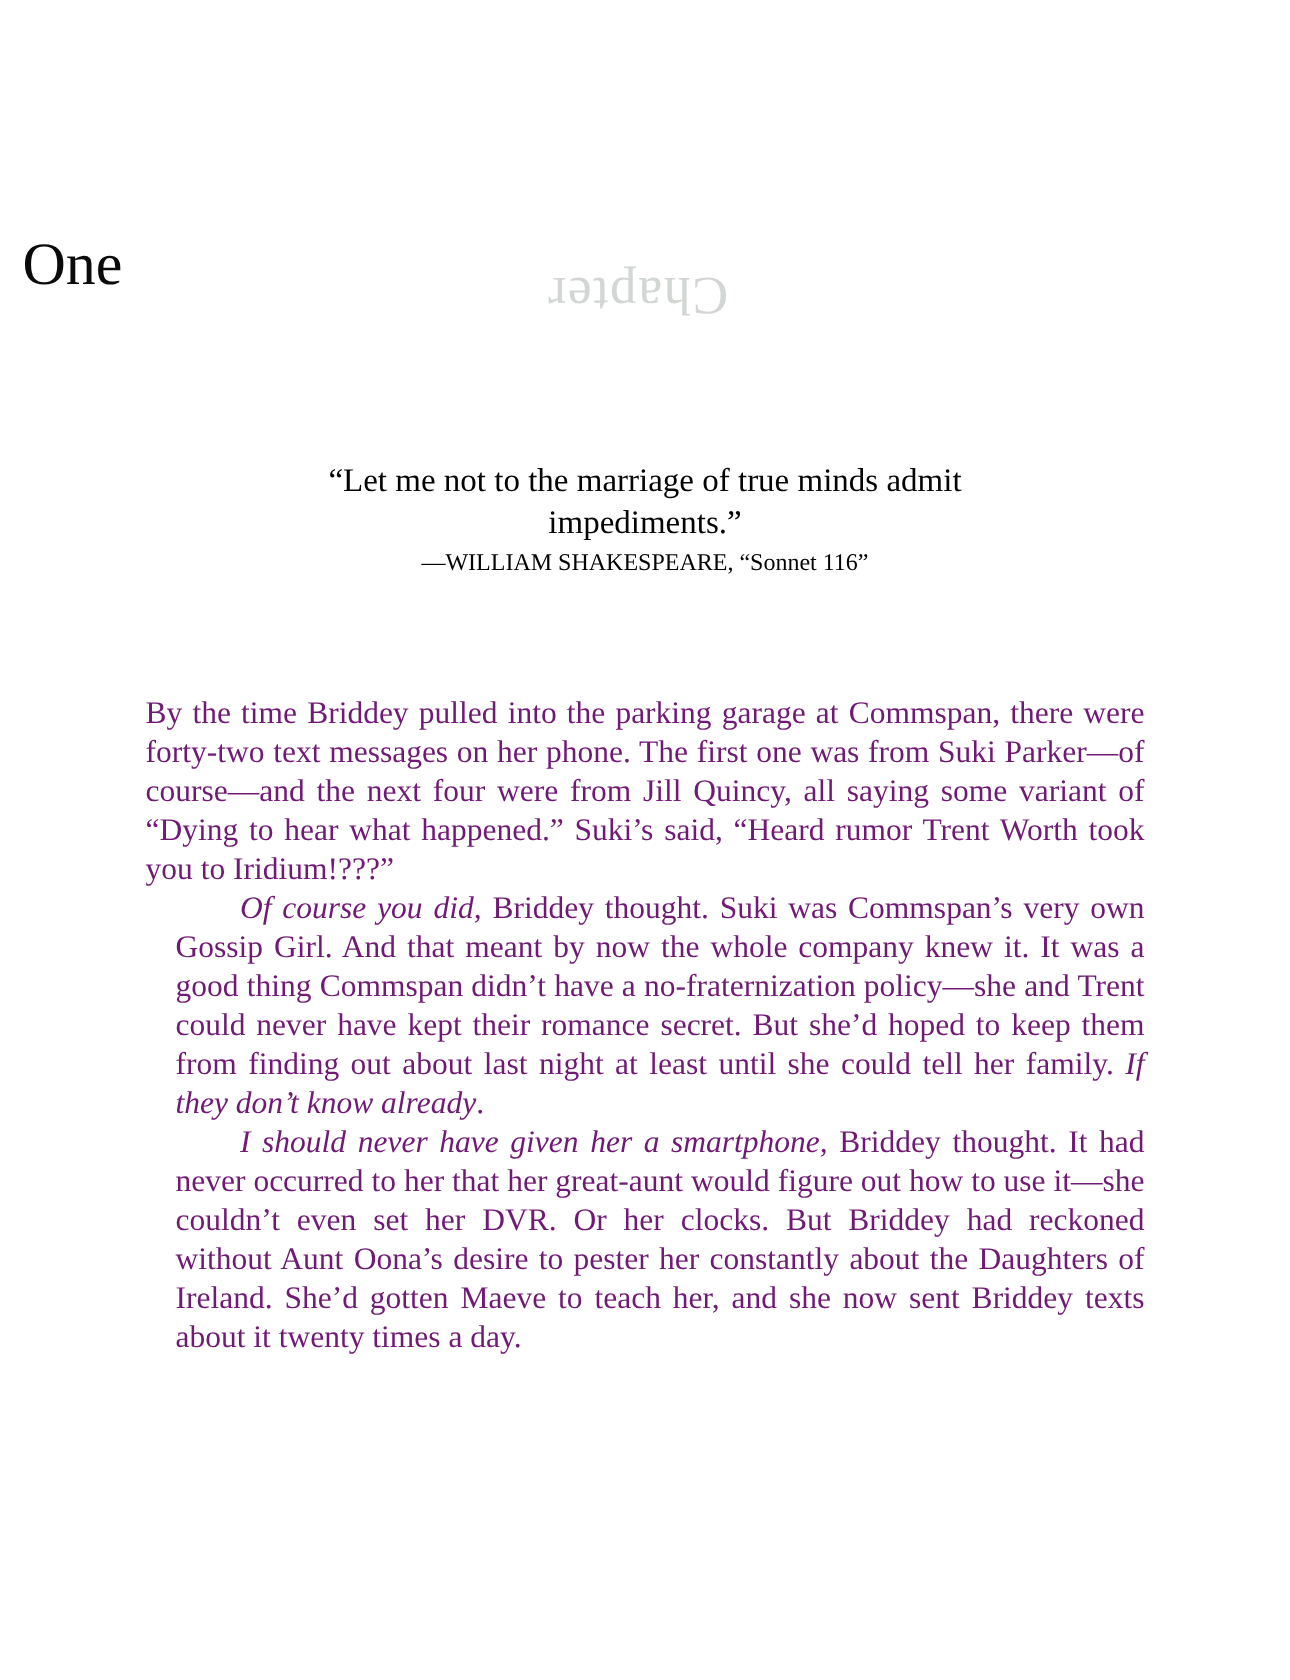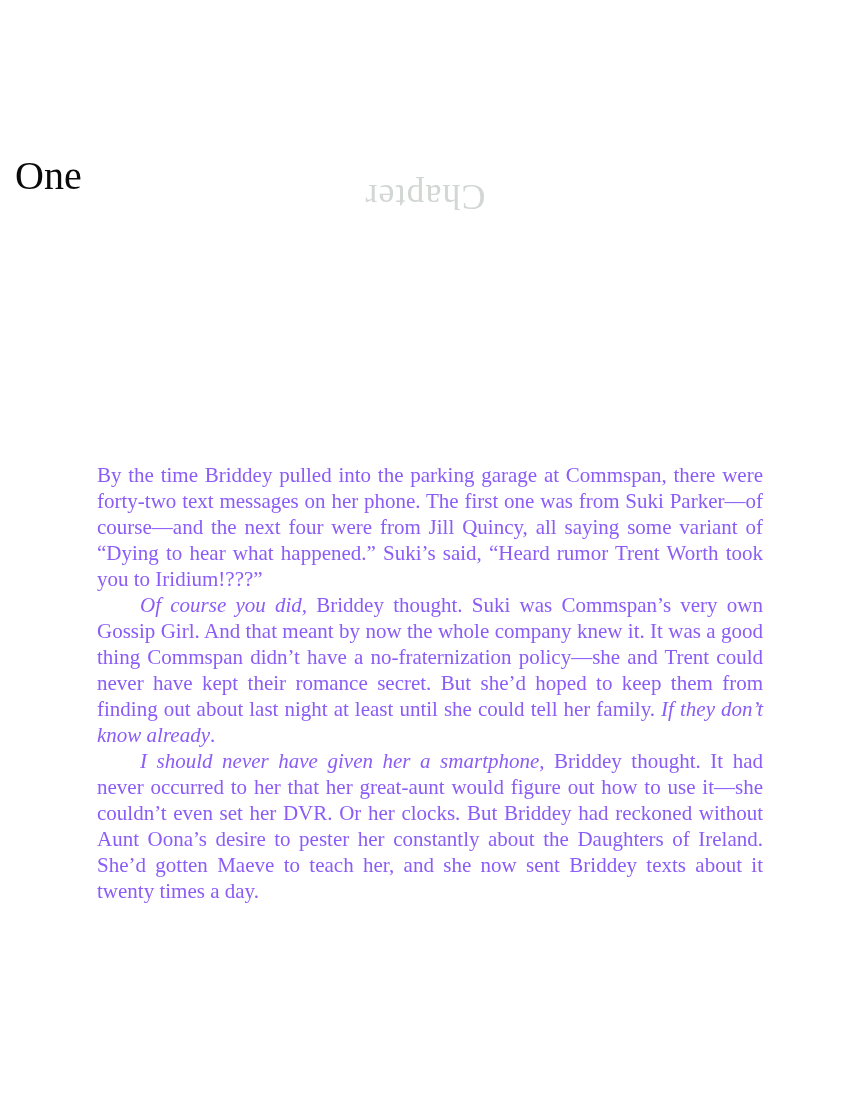--- a/index.html
+++ b/index.html
@@ -66,44 +66,50 @@
     color: #040404;
   }
   .body-text {
     position: absolute;
     top: 462px;
     left: 97px;
     width: 666px;
     font-size: 21px;
     line-height: 26px;
     text-align: justify;
-    color: #8b5cf6;
+    color: #701a75;
     z-index: 2;
   }
   .body-text p.para {
     margin: 0;
     padding: 0;
   }
   .body-text p.para.indent {
     text-indent: 43px;
+    margin-left: 20px;
   }
   .body-text em {
     font-style: italic;
     font-family: inherit;
   }
 </style>
 </head>
 <body style="background: rgb(255, 255, 255); color: rgb(0, 0, 0);">
 
 <div class="page">
 
   <span class="ghost" style="color: rgb(211, 215, 212);">Chapter</span>
 
   <div class="chapter-title">One</div>
 
+  <div class="epigraph">
+    <div class="epigraph-line">“Let me not to the marriage of true minds admit</div>
+    <div class="epigraph-line">impediments.”</div>
+    <div class="epigraph-attr">—WILLIAM SHAKESPEARE, “Sonnet 116”</div>
+  </div>
 
   <div class="body-text">
       <p class="para"><span>By the time Briddey pulled into the parking garage at Commspan, there were forty-two text messages on her phone. The first one was from Suki Parker—of course—and the next four were from Jill Quincy, all saying some variant of “Dying to hear what happened.” Suki’s said, “Heard rumor Trent Worth took you to Iridium!???”</span></p>
       <p class="para indent"><em>Of course you did,</em><span> Briddey thought. Suki was Commspan’s very own Gossip Girl. And that meant by now the whole company knew it. It was a good thing Commspan didn’t have a no-fraternization policy—she and Trent could never have kept their romance secret. But she’d hoped to keep them from finding out about last night at least until she could tell her family. </span><em>If they don’t know already</em><span>.</span></p>
       <p class="para indent"><em>I should never have given her a smartphone,</em><span> Briddey thought. It had never occurred to her that her great-aunt would figure out how to use it—she couldn’t even set her DVR. Or her clocks. But Briddey had reckoned without Aunt Oona’s desire to pester her constantly about the Daughters of Ireland. She’d gotten Maeve to teach her, and she now sent Briddey texts about it twenty times a day.</span></p>
     </div>
 
 </div>
 
 </body></html>

